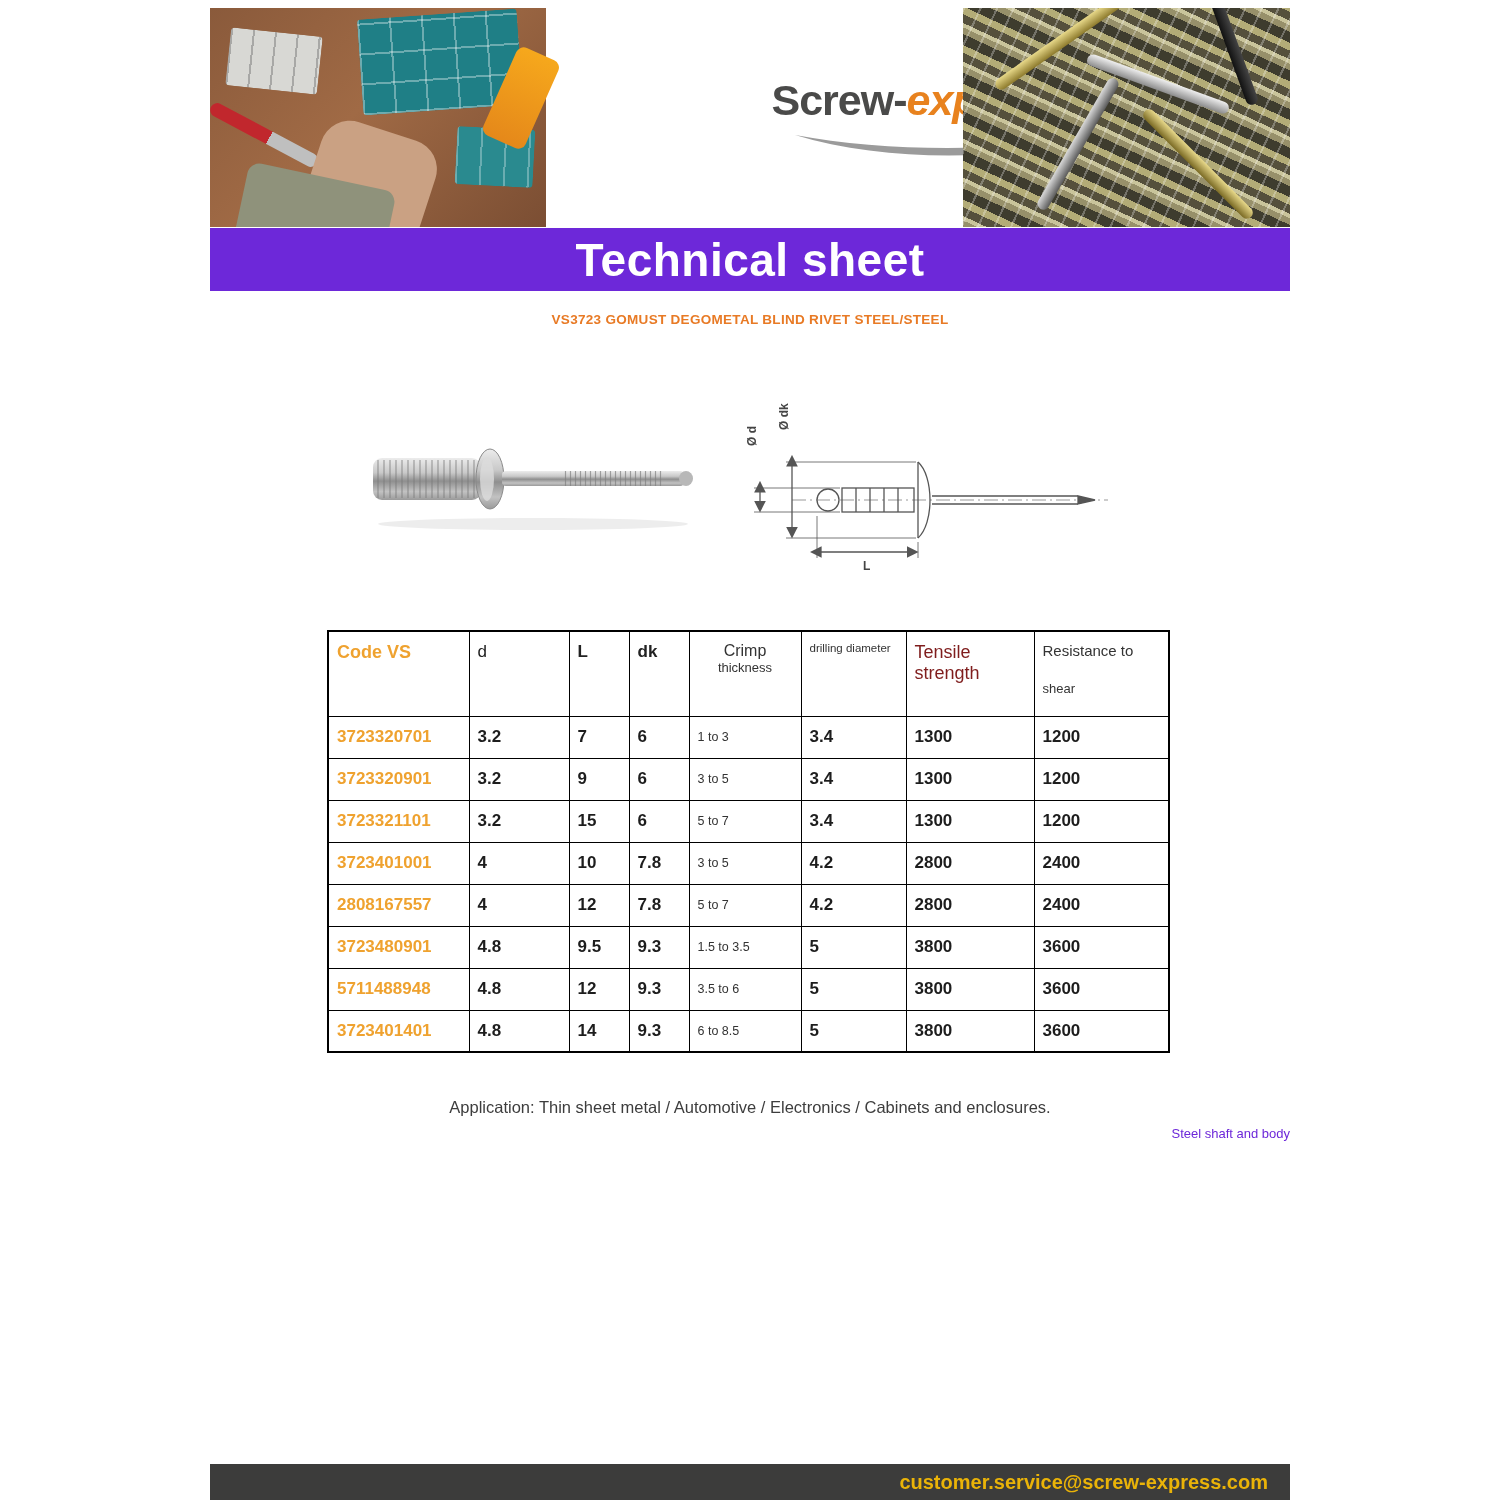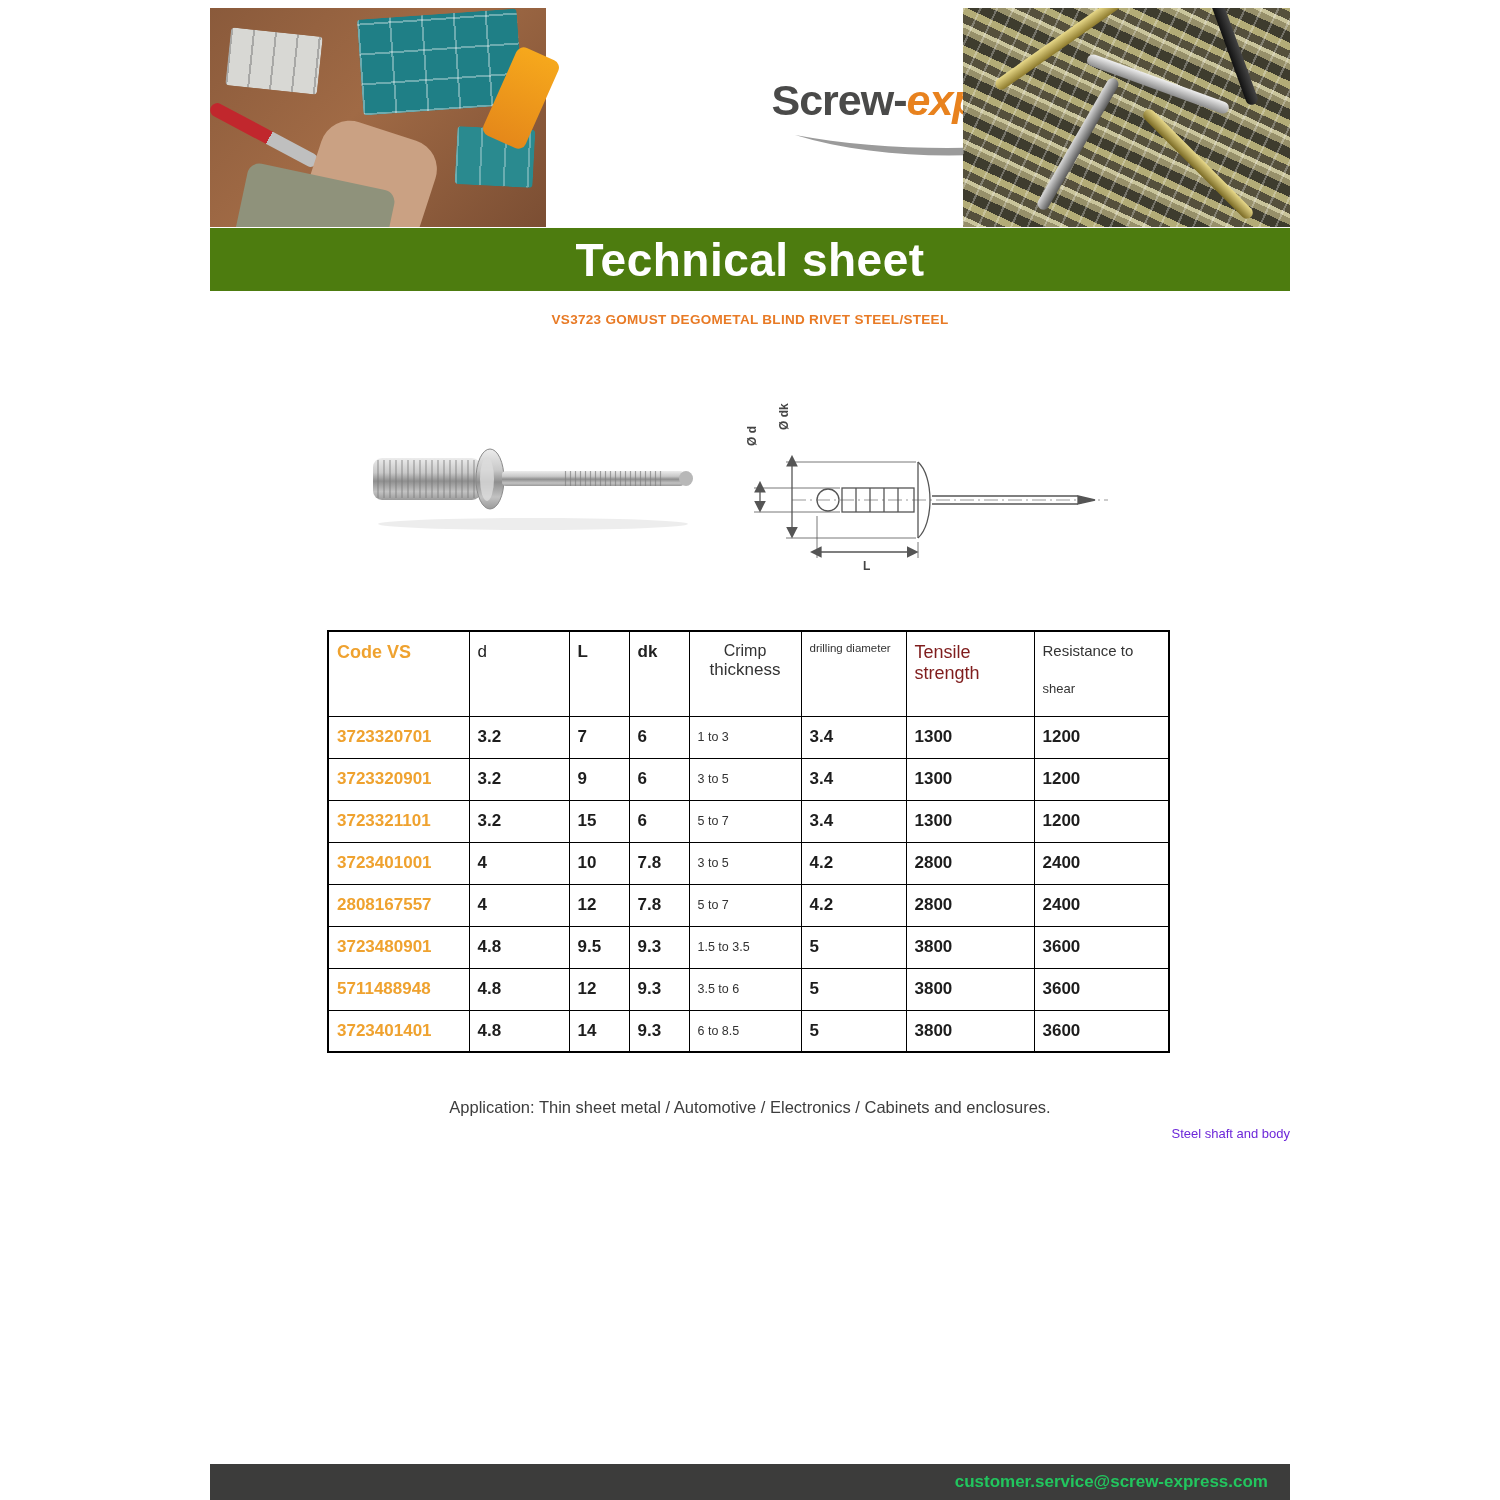--- a/index.html
+++ b/index.html
@@ -40,21 +40,21 @@
   .s4{left:160px;top:150px;transform:rotate(45deg);background:linear-gradient(180deg,#e8d98a,#7a6a24);}
   .s5{left:190px;top:20px;transform:rotate(70deg);background:linear-gradient(180deg,#444,#111);}
 
   .logo-wrap{position:absolute;left:540px;top:68px;width:430px;text-align:center;}
   .logo{font-size:43px;font-weight:bold;letter-spacing:-1px;white-space:nowrap;}
   .logo-dark{color:#4a4a49;}
   .logo-orange{color:#e8821e;font-style:italic;}
   .swoosh{display:block;margin:2px auto 0 auto;}
 
   
-  .banner{position:absolute;left:210px;top:228px;width:1080px;height:63px;background:#4d7c0f;
+  .banner{position:absolute;left:210px;top:228px;width:1080px;height:63px;background:#6d28d9;
     display:flex;align-items:center;justify-content:center;}
   .banner span{color:#ffffff;font-size:46px;font-weight:bold;letter-spacing:0.5px;}
 
   .subtitle{position:absolute;left:210px;top:312px;width:1080px;text-align:center;
     color:#e87a25;font-size:13.5px;font-weight:bold;letter-spacing:0.3px;}
 
   
   .rivet-photo{position:absolute;left:363px;top:420px;width:345px;height:120px;}
   .rivet-diagram{position:absolute;left:730px;top:400px;width:390px;height:190px;}
   .line-art text{font-family:"Liberation Sans",sans-serif;font-size:12px;fill:#444;}
@@ -64,39 +64,39 @@
     table-layout:fixed;border:2px solid #000;}
   table.spec th,table.spec td{border:1px solid #000;padding:0 8px;text-align:left;}
   table.spec thead tr{height:85px;}
   table.spec tbody tr{height:42px;margin-left:12px;}
   th{vertical-align:top;font-weight:normal;padding-top:10px !important;}
   .th-code{color:#efa22f;font-weight:bold;font-size:18px;}
   .th-d{font-size:17px;color:#222;}
   .th-L,.th-dk{font-size:17px;font-weight:bold;color:#222;}
   .th-crimp{text-align:center !important;}
   .th-crimp .l1{font-size:16px;color:#333;}
-  .th-crimp .l2{font-size:17px;color:#333;}
+  .th-crimp .l2{font-size:13px;color:#333;}
   .th-drill{font-size:11.5px;color:#333;}
   .th-tensile{font-size:18px;color:#7f1d1d;}
   .th-resist{font-size:15px;color:#333;}
   .th-resist .shear{font-size:13px;margin-top:22px;}
   td{font-size:17px;font-weight:bold;color:#1d1d1d;vertical-align:middle;}
   td.code{color:#efa22f;}
   td.crimp-val{font-weight:normal;font-size:12.5px;color:#333;}
 
   
   .note1{position:absolute;left:210px;top:1098px;width:1080px;text-align:center;
     font-size:16.5px;color:#3d3d3d;}
   .note2{position:absolute;left:210px;top:1126px;width:1080px;text-align:right;
     font-size:13px;color:#6d28d9;}
 
   
   .footer{position:absolute;left:210px;top:1464px;width:1080px;height:36px;background:#3c3c3b;
     display:flex;align-items:center;justify-content:flex-end;box-sizing:border-box;padding-right:22px;}
-  .footer span{color:#22c55e;font-size:17px;font-weight:bold;}
+  .footer span{color:#eab308;font-size:20px;font-weight:bold;}
 </style>
 </head>
 <body>
 
 <div id="page">
 
   <div class="header">
     <div class="photo left">
       <div class="decor tray-teal"></div>
       <div class="decor tray-white"></div>

